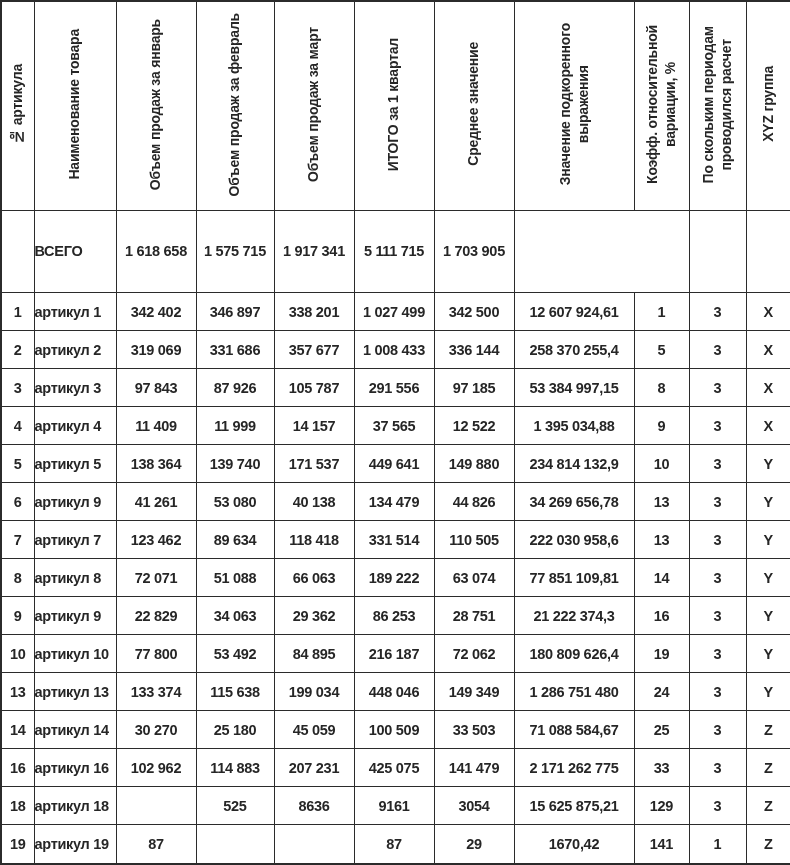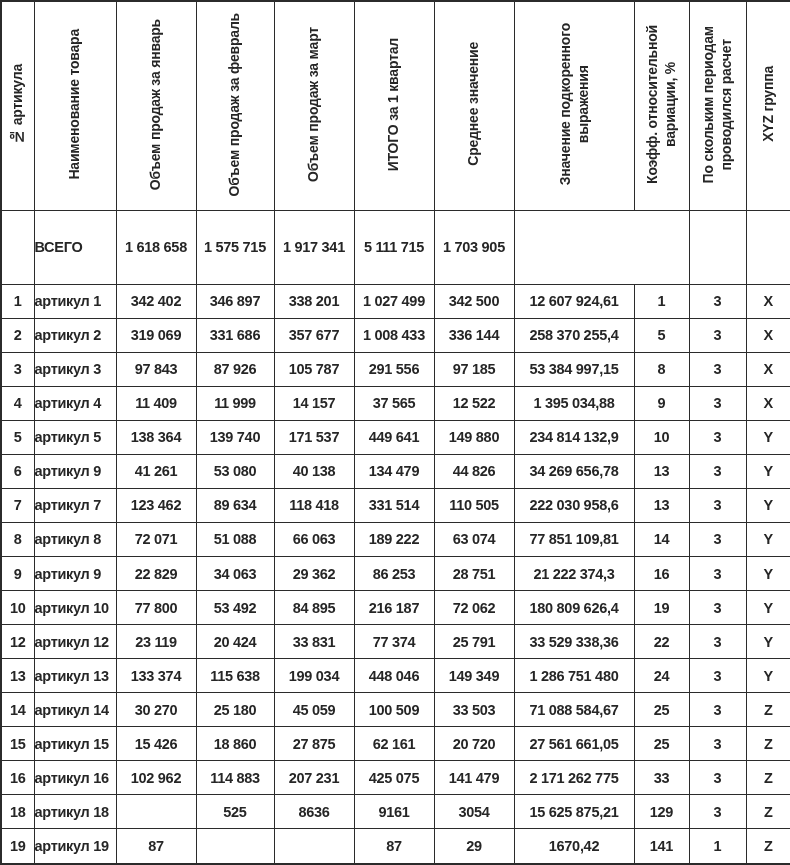--- a/index.html
+++ b/index.html
@@ -231,33 +231,20 @@
     <td class="c">53 492</td>
     <td class="c">84 895</td>
     <td class="c">216 187</td>
     <td class="c">72 062</td>
     <td class="c">180 809 626,4</td>
     <td class="c">19</td>
     <td class="c">3</td>
     <td class="c">Y</td>
   </tr>
       <tr>
-    <td class="c">12</td>
-    <td class="l">артикул 12</td>
-    <td class="c">23 119</td>
-    <td class="c">20 424</td>
-    <td class="c">33 831</td>
-    <td class="c">77 374</td>
-    <td class="c">25 791</td>
-    <td class="c">33 529 338,36</td>
-    <td class="c">22</td>
-    <td class="c">3</td>
-    <td class="c">Y</td>
-  </tr>
-      <tr>
     <td class="c">13</td>
     <td class="l">артикул 13</td>
     <td class="c">133 374</td>
     <td class="c">115 638</td>
     <td class="c">199 034</td>
     <td class="c">448 046</td>
     <td class="c">149 349</td>
     <td class="c">1 286 751 480</td>
     <td class="c">24</td>
     <td class="c">3</td>
@@ -265,33 +252,20 @@
   </tr>
       <tr>
     <td class="c">14</td>
     <td class="l">артикул 14</td>
     <td class="c">30 270</td>
     <td class="c">25 180</td>
     <td class="c">45 059</td>
     <td class="c">100 509</td>
     <td class="c">33 503</td>
     <td class="c">71 088 584,67</td>
-    <td class="c">25</td>
-    <td class="c">3</td>
-    <td class="c">Z</td>
-  </tr>
-      <tr>
-    <td class="c">15</td>
-    <td class="l">артикул 15</td>
-    <td class="c">15 426</td>
-    <td class="c">18 860</td>
-    <td class="c">27 875</td>
-    <td class="c">62 161</td>
-    <td class="c">20 720</td>
-    <td class="c">27 561 661,05</td>
     <td class="c">25</td>
     <td class="c">3</td>
     <td class="c">Z</td>
   </tr>
       <tr>
     <td class="c">16</td>
     <td class="l">артикул 16</td>
     <td class="c">102 962</td>
     <td class="c">114 883</td>
     <td class="c">207 231</td>

